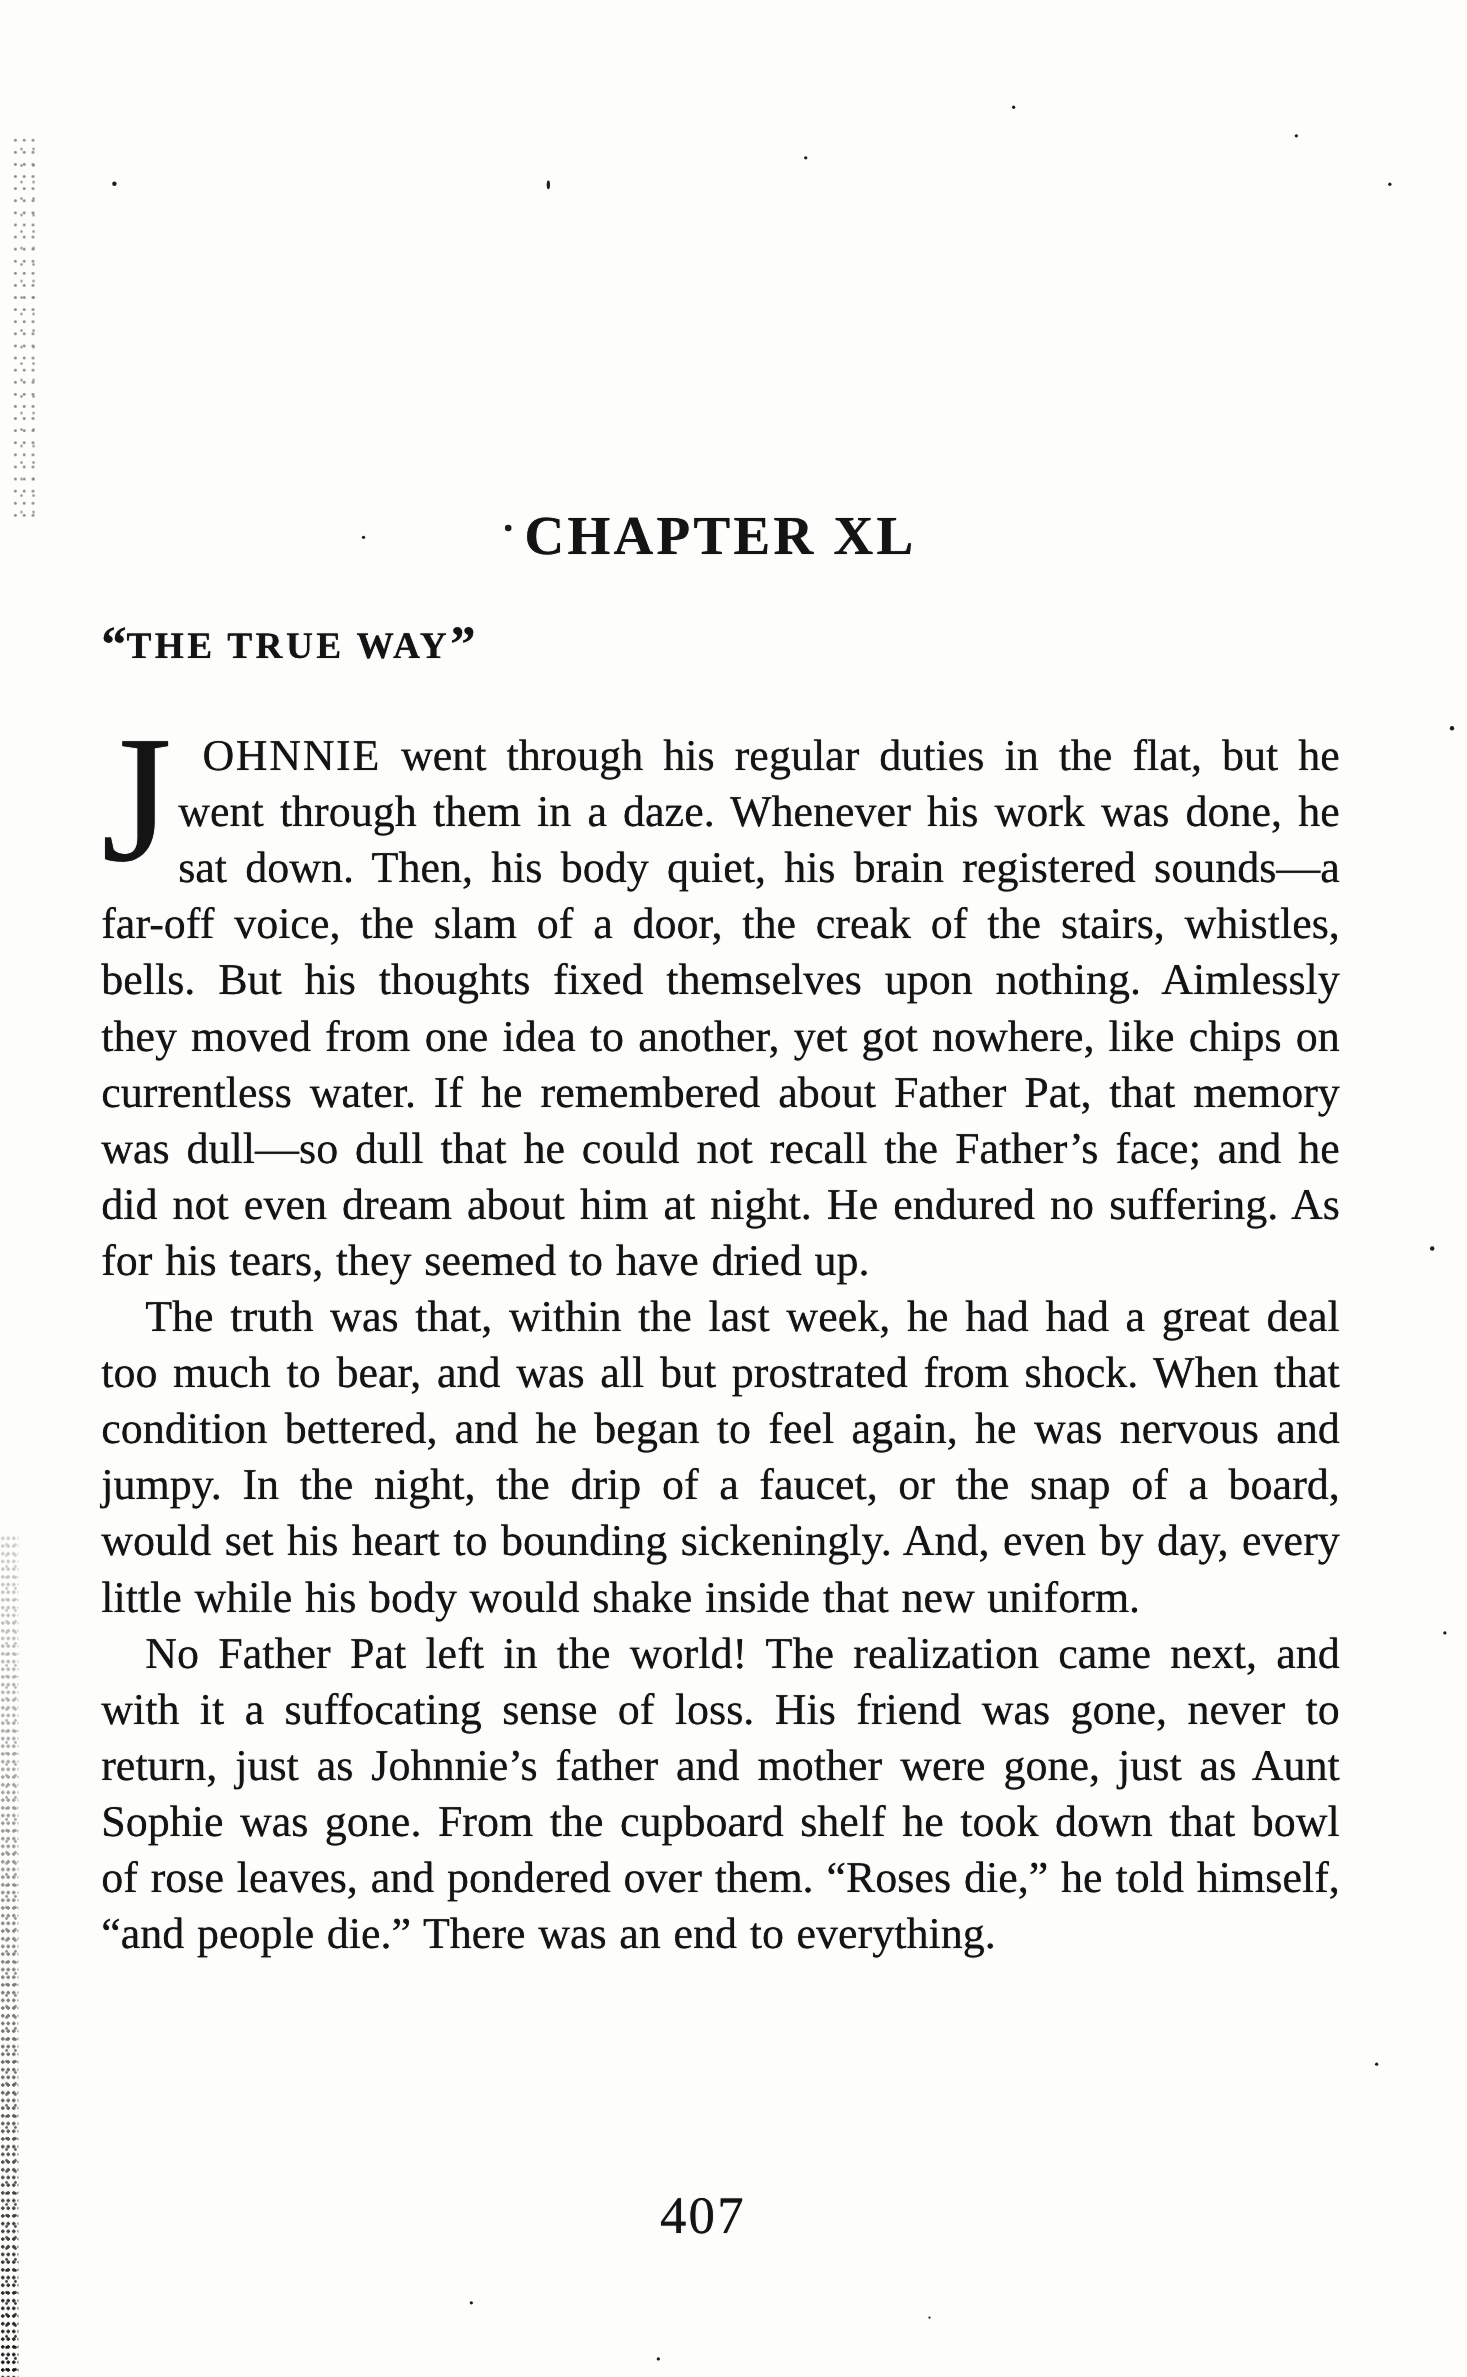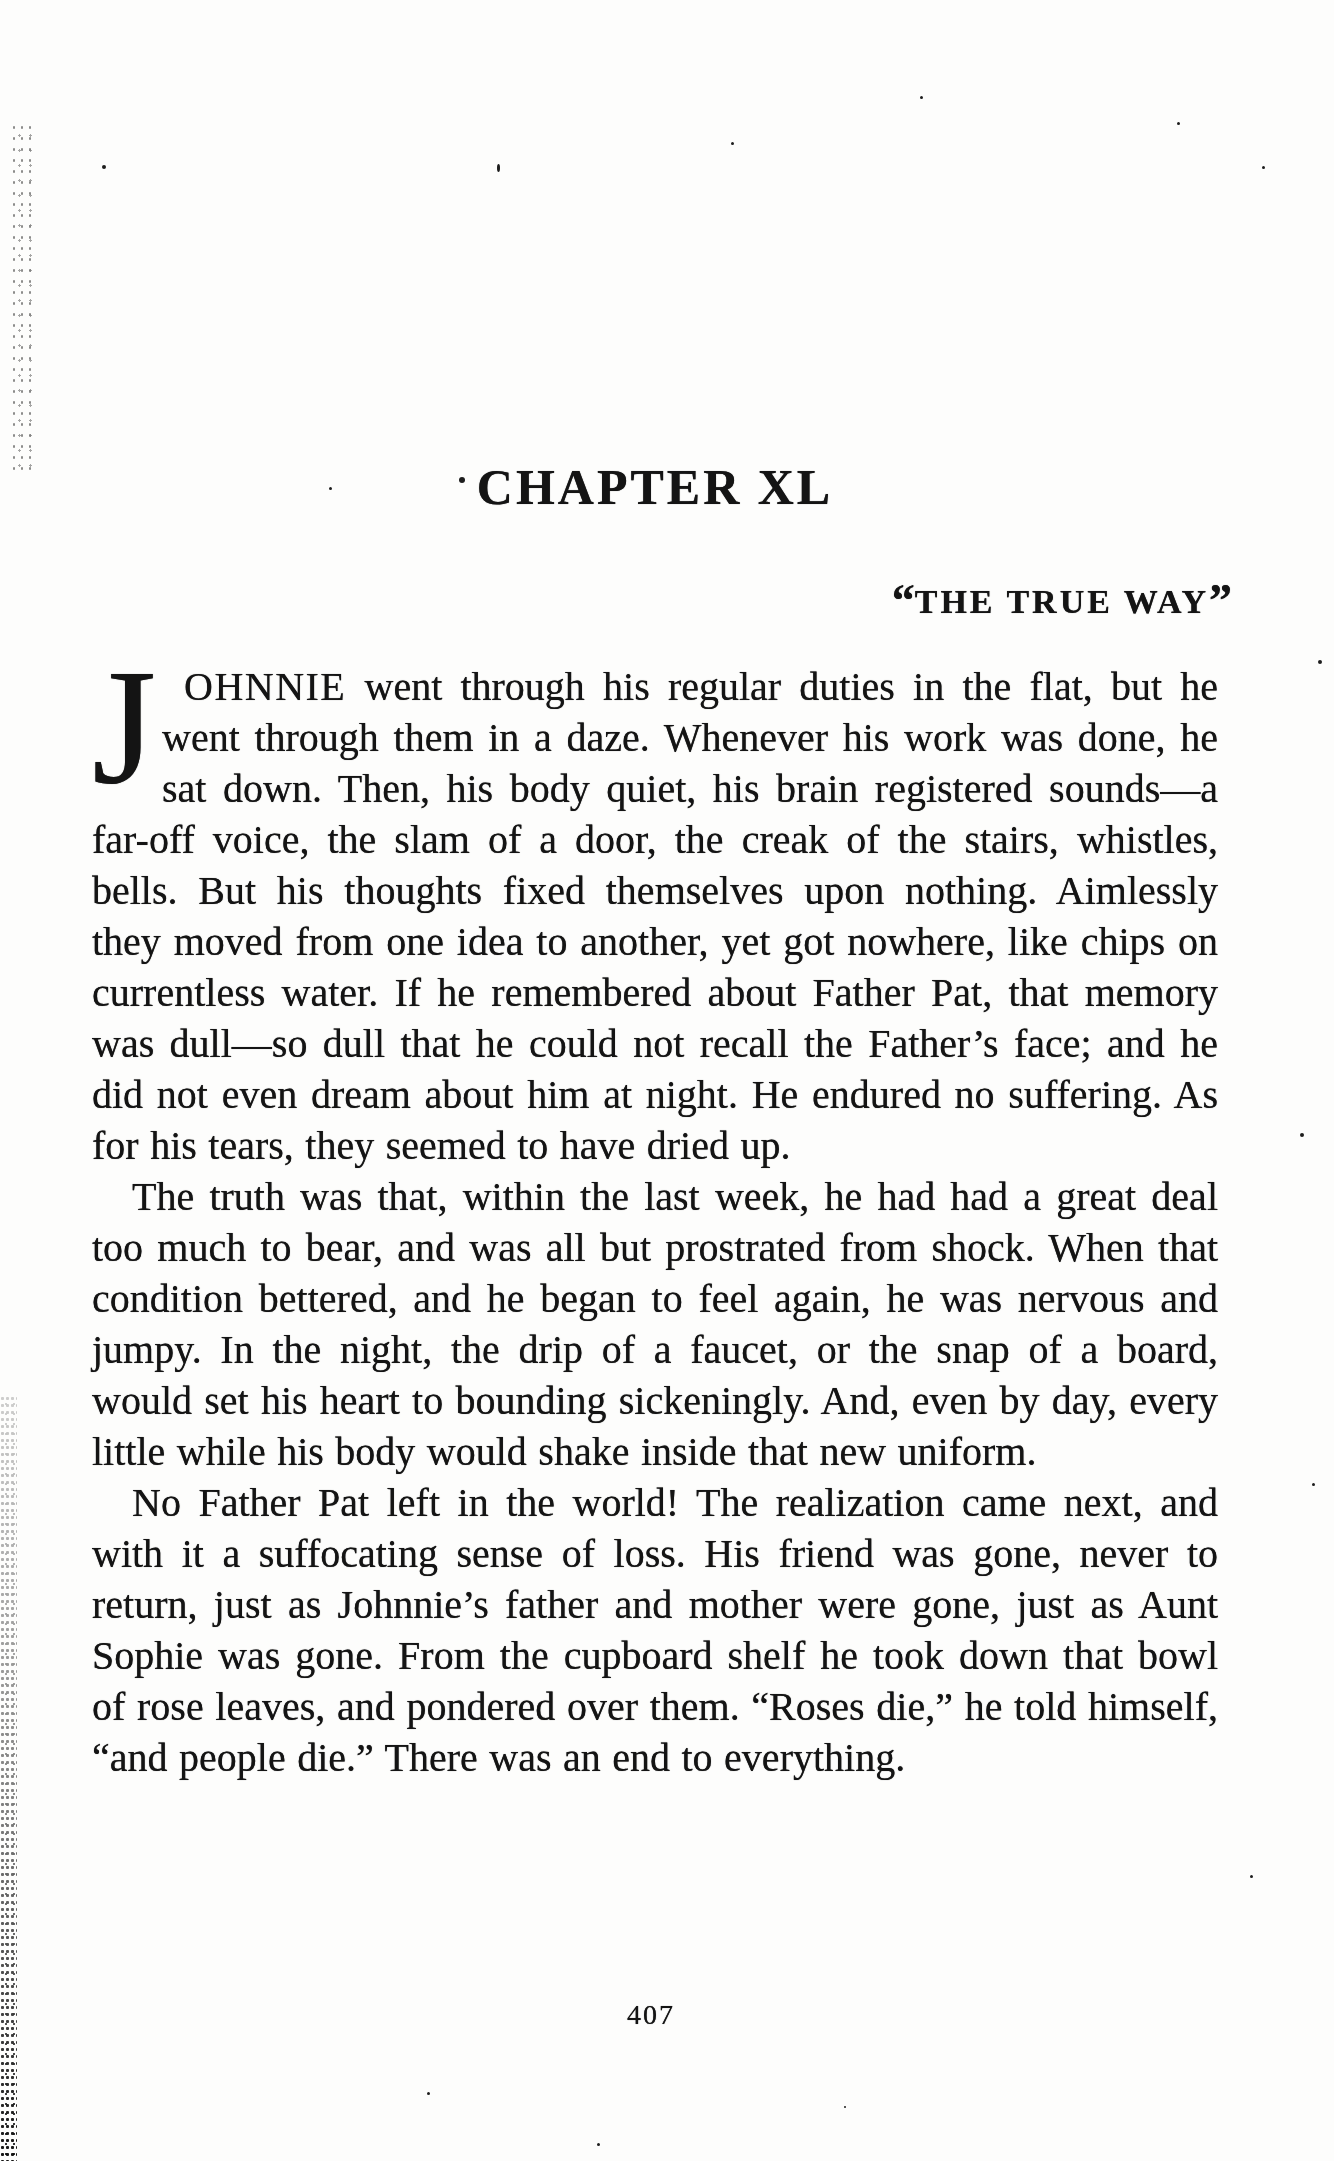--- a/index.html
+++ b/index.html
@@ -13,41 +13,41 @@
     background:#fdfdfc;color:#141414;padding-left:18px;
   }
   .ink{ text-shadow:0 0 0.7px rgba(10,10,10,0.85); }
 
   .chapter-heading{
     position:absolute;left:92px;top:462px;width:1126px;margin:0;
     text-align:center;font-size:50px;line-height:1;font-weight:bold;
     letter-spacing:3px;
   }
   .chapter-subtitle{
-    position:absolute;left:92px;top:568px;width:1126px;margin:14px;
-    text-align:right;font-size:34px;line-height:1.2;font-weight:bold;
+    position:absolute;left:92px;top:568px;width:1126px;margin:0;
+    text-align:left;font-size:34px;line-height:1.2;font-weight:bold;
     letter-spacing:3px;
   }
   .chapter-subtitle .q{
     font-size:46px;letter-spacing:0;position:relative;top:3px;line-height:0;
   }
   .text-block{
     position:absolute;left:92px;top:661px;width:1126px;
     font-size:40px;line-height:51px;text-align:justify;word-spacing:1.5px;
   }
   .para{margin:0;}
   .para.indent{text-indent:40px;}
   .dropcap{
     float:left;width:70px;height:131px;overflow:visible;
     font-size:165px;line-height:131px;
   }
   .lead{margin-left:22px;letter-spacing:1.5px;}
   .page-number{
-    position:absolute;left:88px;top:1993px;width:1126px;
-    text-align:center;font-size:28px;line-height:44px;letter-spacing:2px;
+    position:absolute;left:76px;top:1993px;width:1126px;
+    text-align:center;font-size:48px;line-height:44px;letter-spacing:2px;
   }
 
   
   .speck{position:absolute;background:#1d1d1d;border-radius:50%;}
   .noise-topleft{
     position:absolute;left:10px;top:122px;width:26px;height:350px;
     background-image:
       radial-gradient(circle, rgba(25,25,25,0.9) 1px, transparent 1.5px),
       radial-gradient(circle, rgba(25,25,25,0.7) 1px, transparent 1.4px);
     background-size:8px 11px, 11px 15px;

